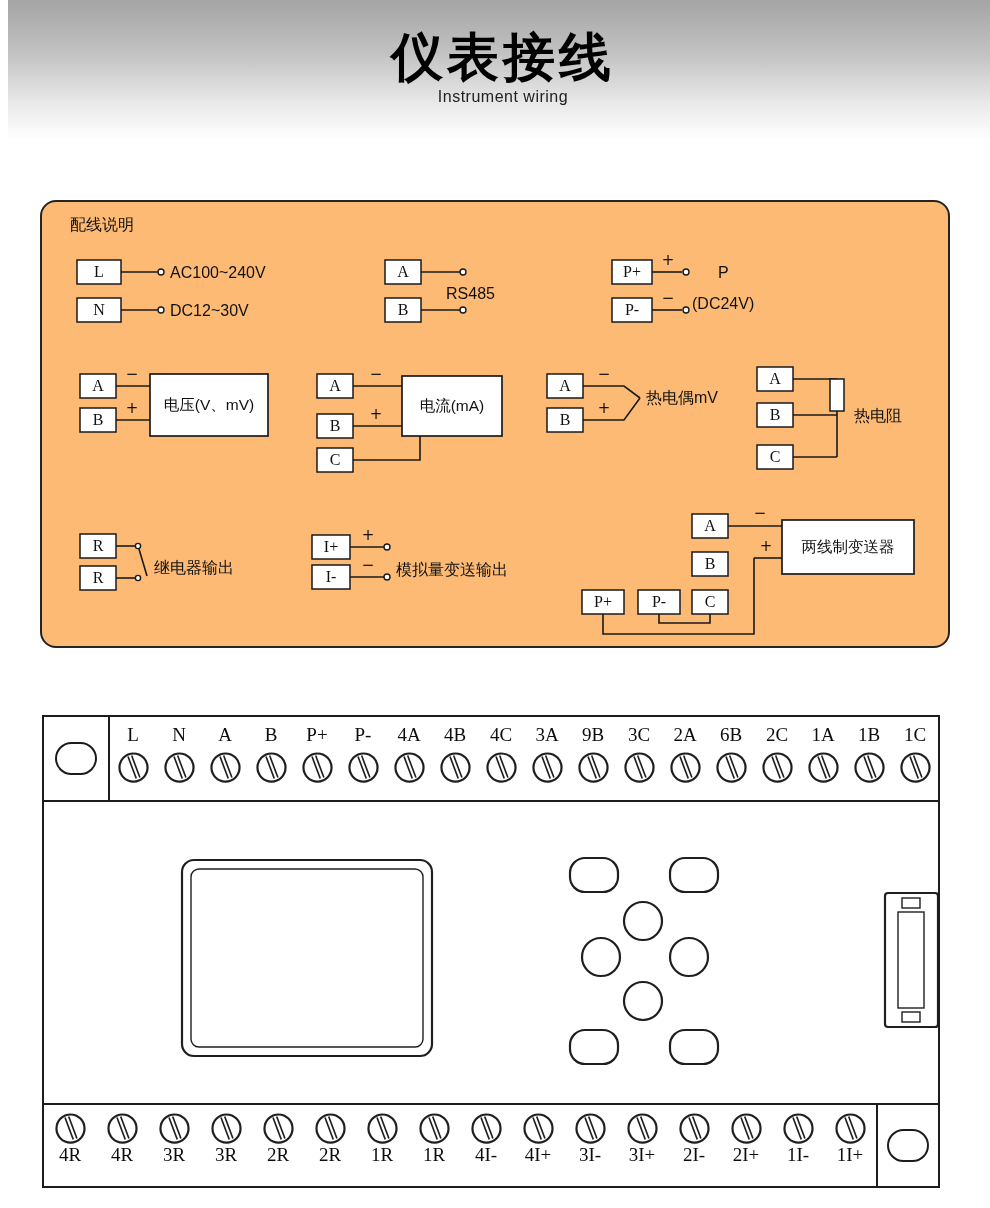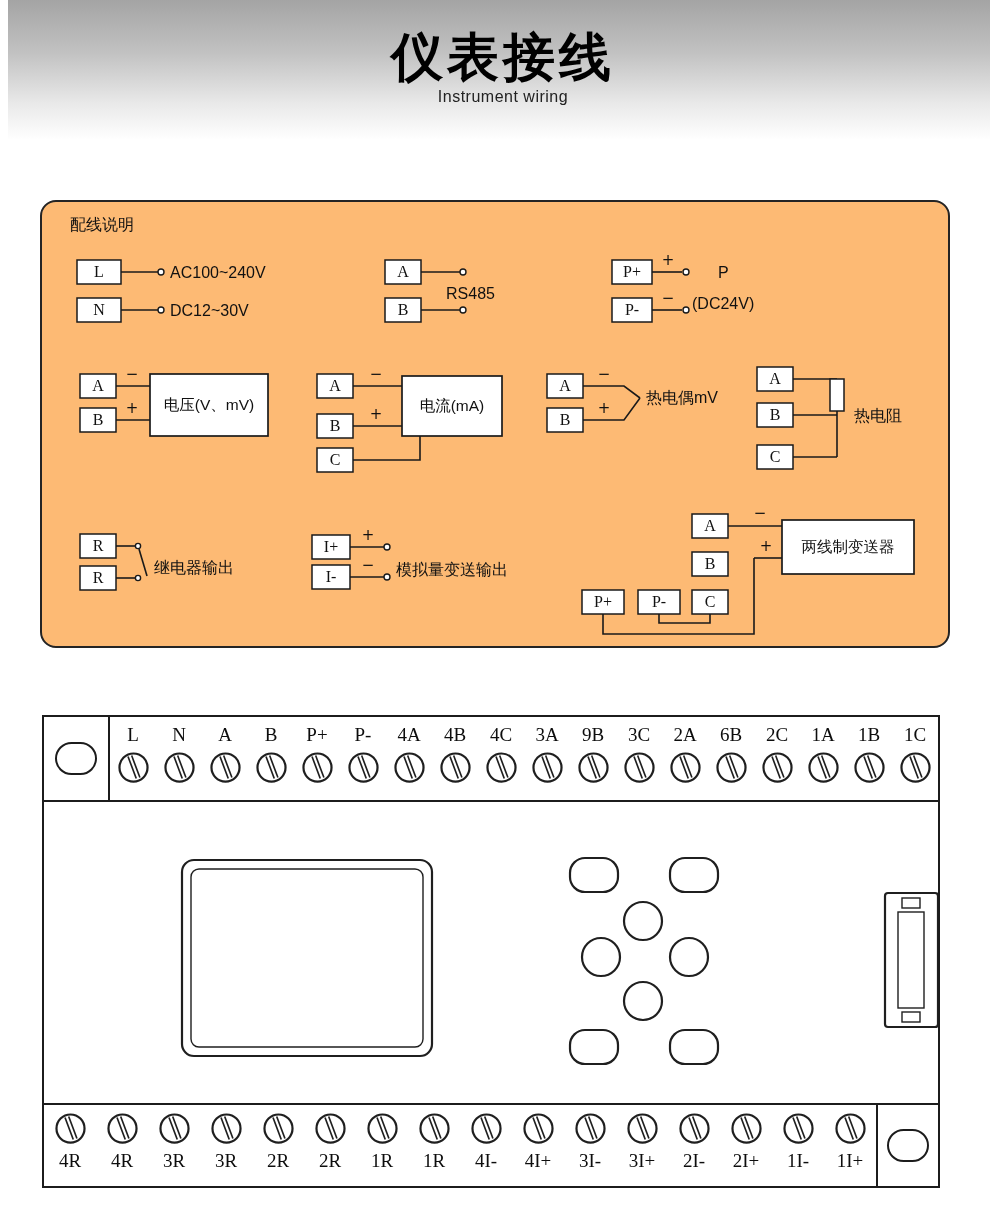--- a/index.html
+++ b/index.html
@@ -35,21 +35,21 @@
   .tb-bottom { display:flex; height:83px; border-top:2px solid #1c1c1c; }
   .tb-corner    { width:66px; border-right:2px solid #1c1c1c; display:flex; align-items:center; justify-content:center; }
   .tb-corner-br { width:62px; border-left:2px solid #1c1c1c; display:flex; align-items:center; justify-content:center; }
   .oval { width:42px; height:33px; border:2px solid #1c1c1c; border-radius:17px; background:#fff; }
   .tb-terms { flex:1; display:flex; }
   .term { flex:1; display:flex; flex-direction:column; align-items:center; }
   .term-top { padding-top:8px; }
   .term-bottom { padding-top:7px; }
   .term-label { font-family:"Liberation Serif", serif; font-size:19px; line-height:1; color:#0d0d0d; }
   .term-top .term-label { margin-bottom:7px; }
-  .term-bottom .term-label { margin-top:6px; }
+  .term-bottom .term-label { }
   .screw { width:33px; height:33px; }
   .screw circle { fill:#fff; stroke:#1f1f1f; stroke-width:2.4; }
   .screw line { stroke:#1f1f1f; stroke-width:1.8; }
   .tb-mid { position:relative; height:301px; }
   .tb-mid svg { display:block; width:100%; height:100%; }
   .draw      { fill:none; stroke:#1f1f1f; stroke-width:2.2; }
   .draw-thin { fill:none; stroke:#1f1f1f; stroke-width:1.4; }
 </style>
 </head>
 <body>

